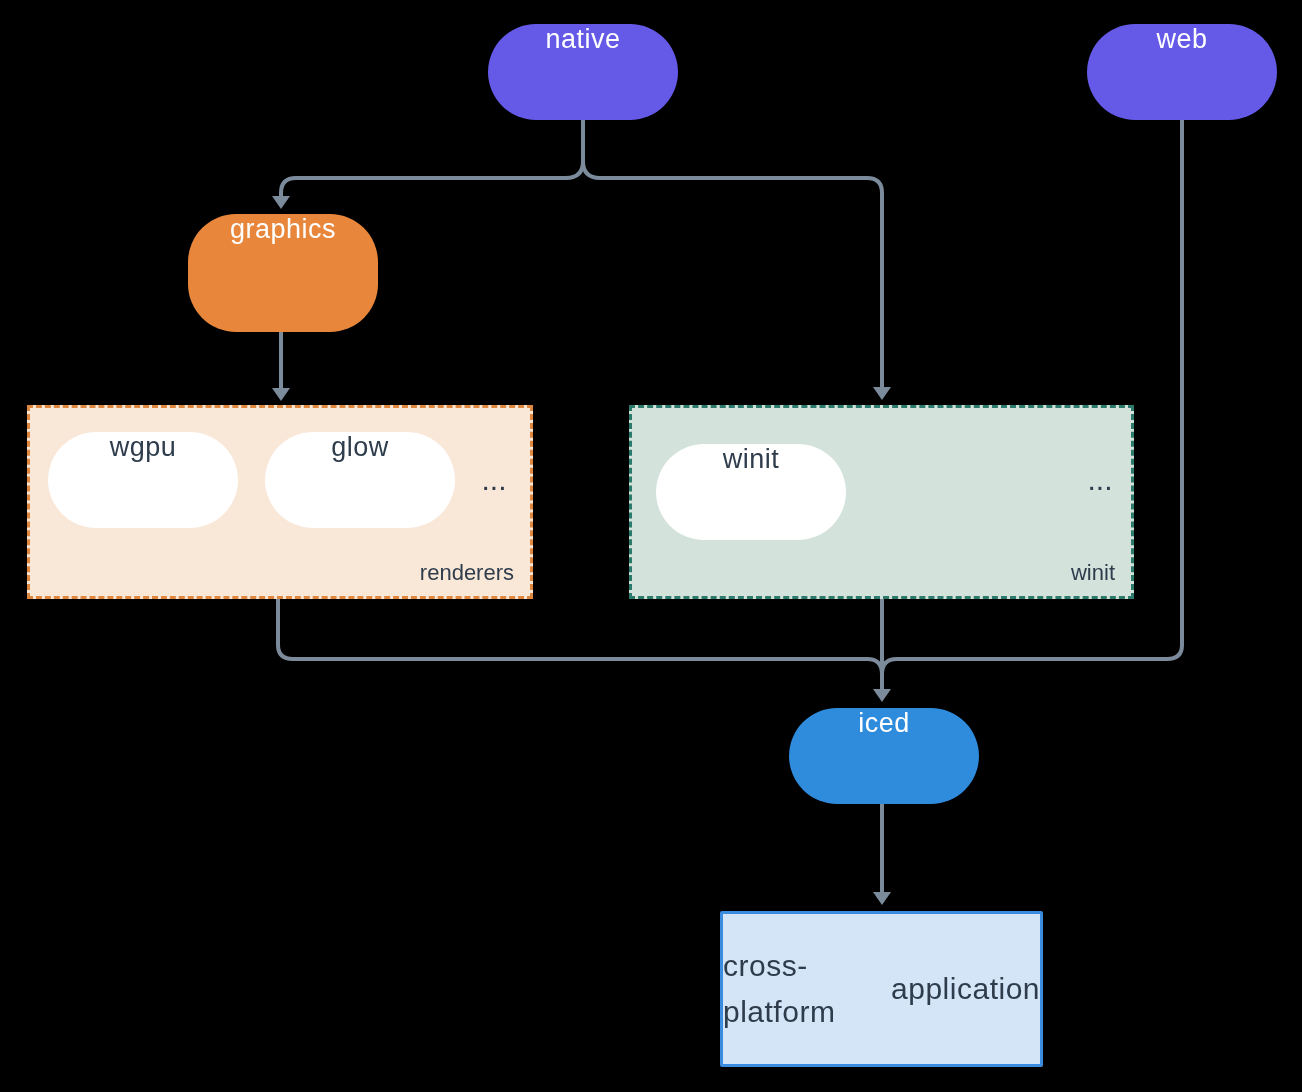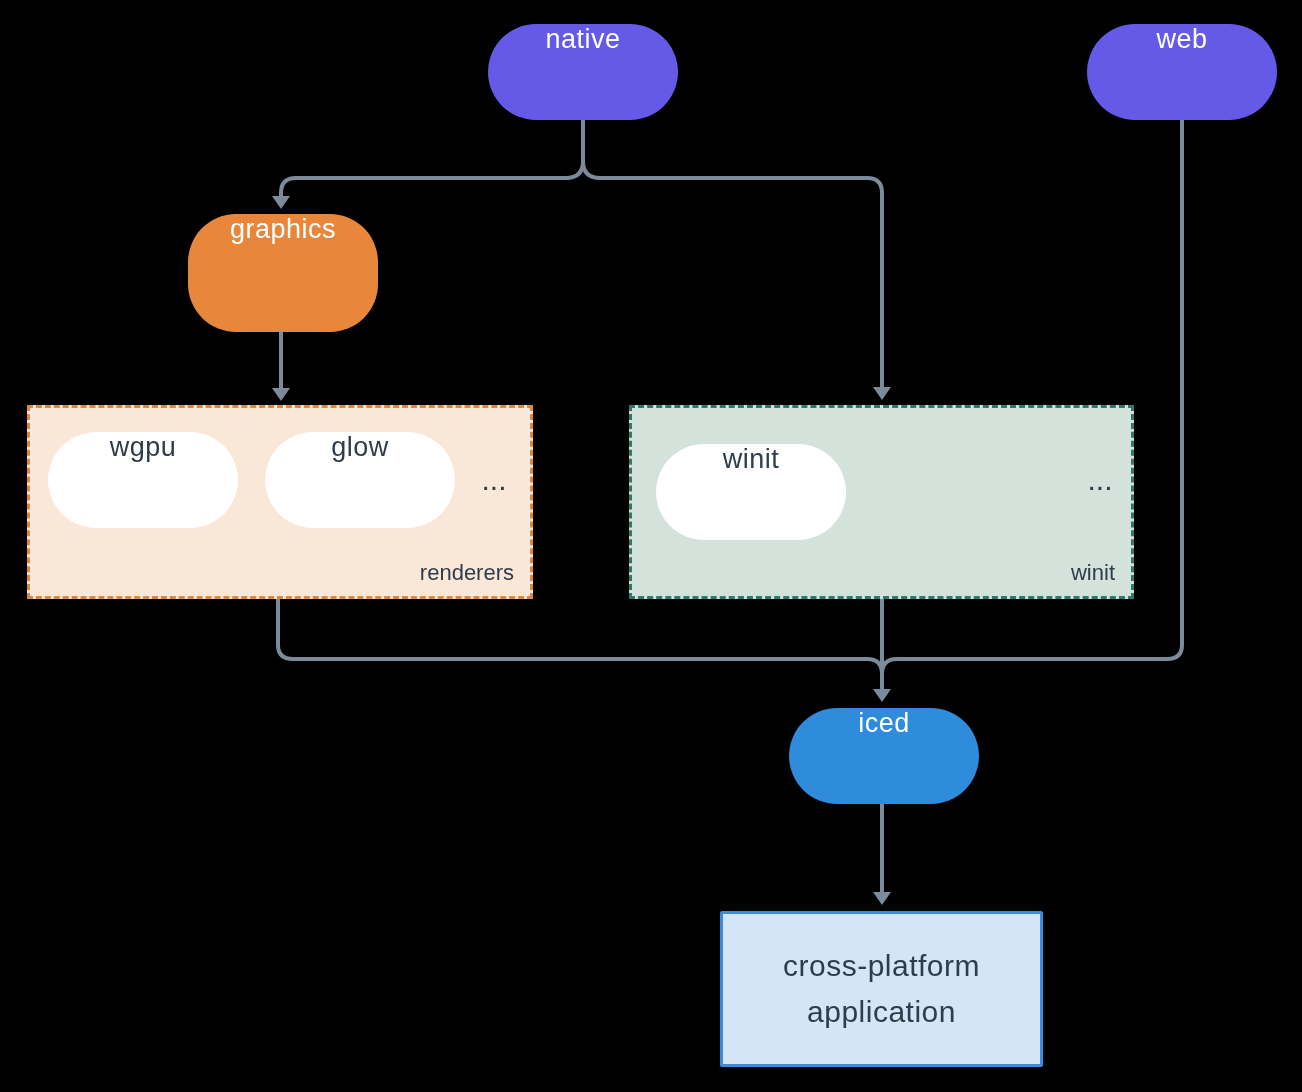--- a/index.html
+++ b/index.html
@@ -93,21 +93,21 @@
   .appbox {
     position: absolute;
     left: 720px;
     top: 911px;
     width: 323px;
     height: 156px;
     background: var(--app_bg);
     border: 3px solid var(--app_border);
     border-radius: 2px;
     display: flex;
-    flex-direction: column;
+    flex-direction: row;
     align-items: center;
     justify-content: center;
     color: var(--dark_text);
     font-size: 30px;
     line-height: 1.55;
     letter-spacing: 0.5px;
   }
 </style>
 </head>
 <body>

